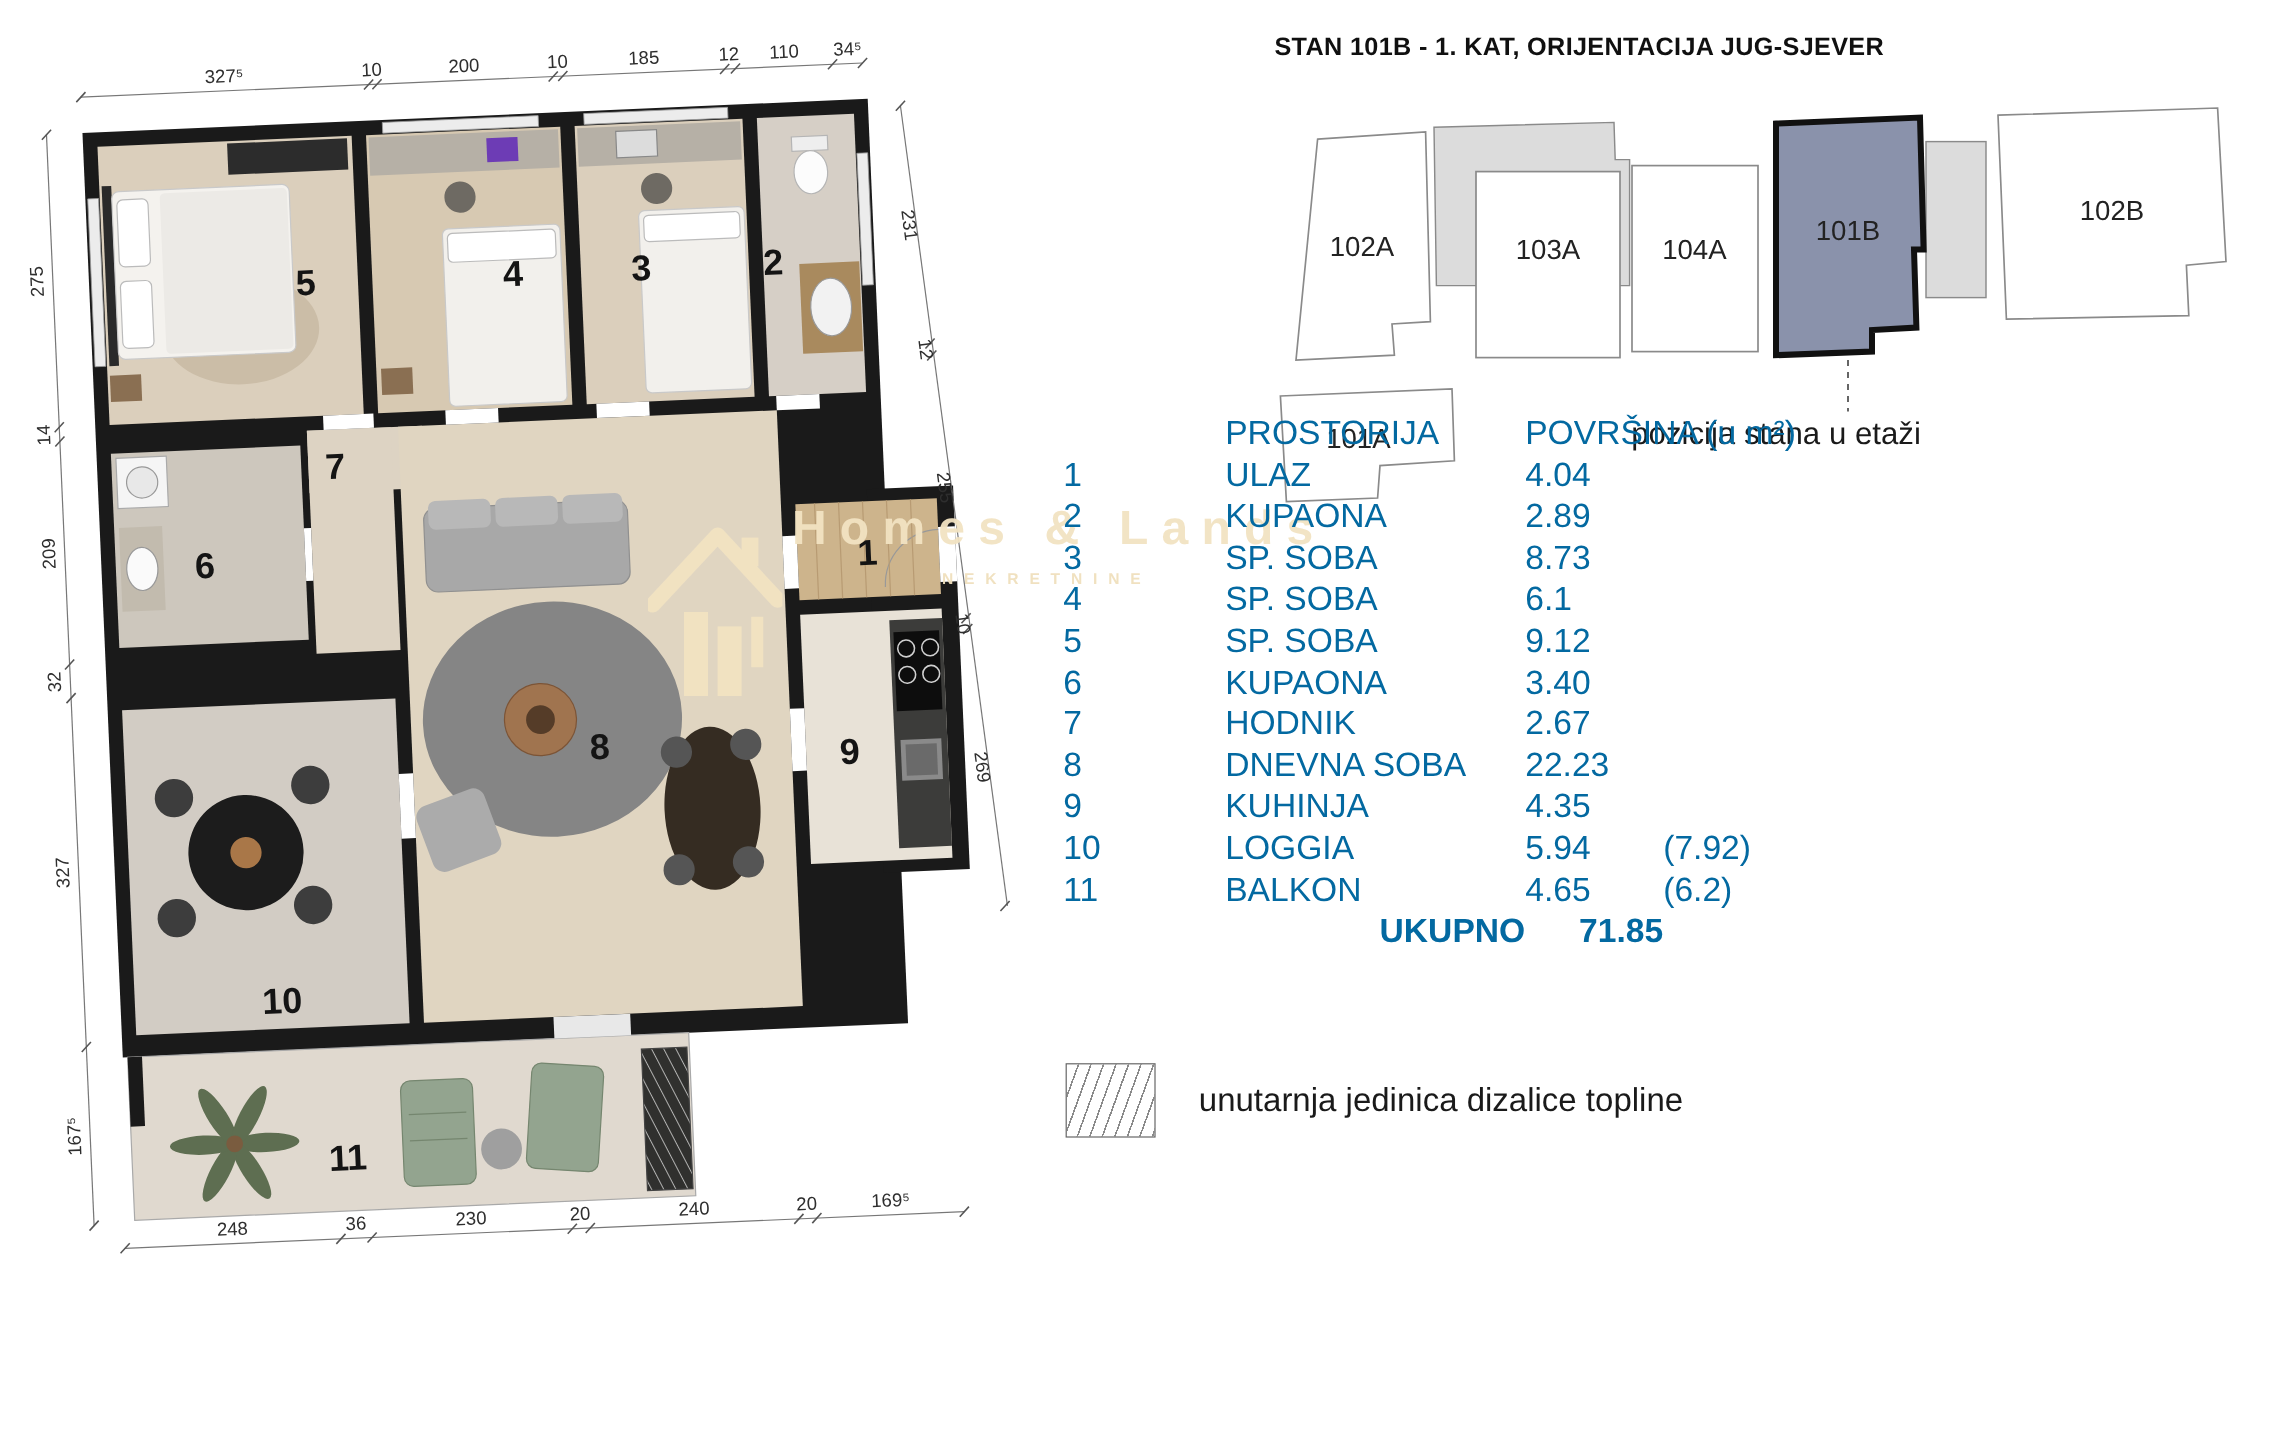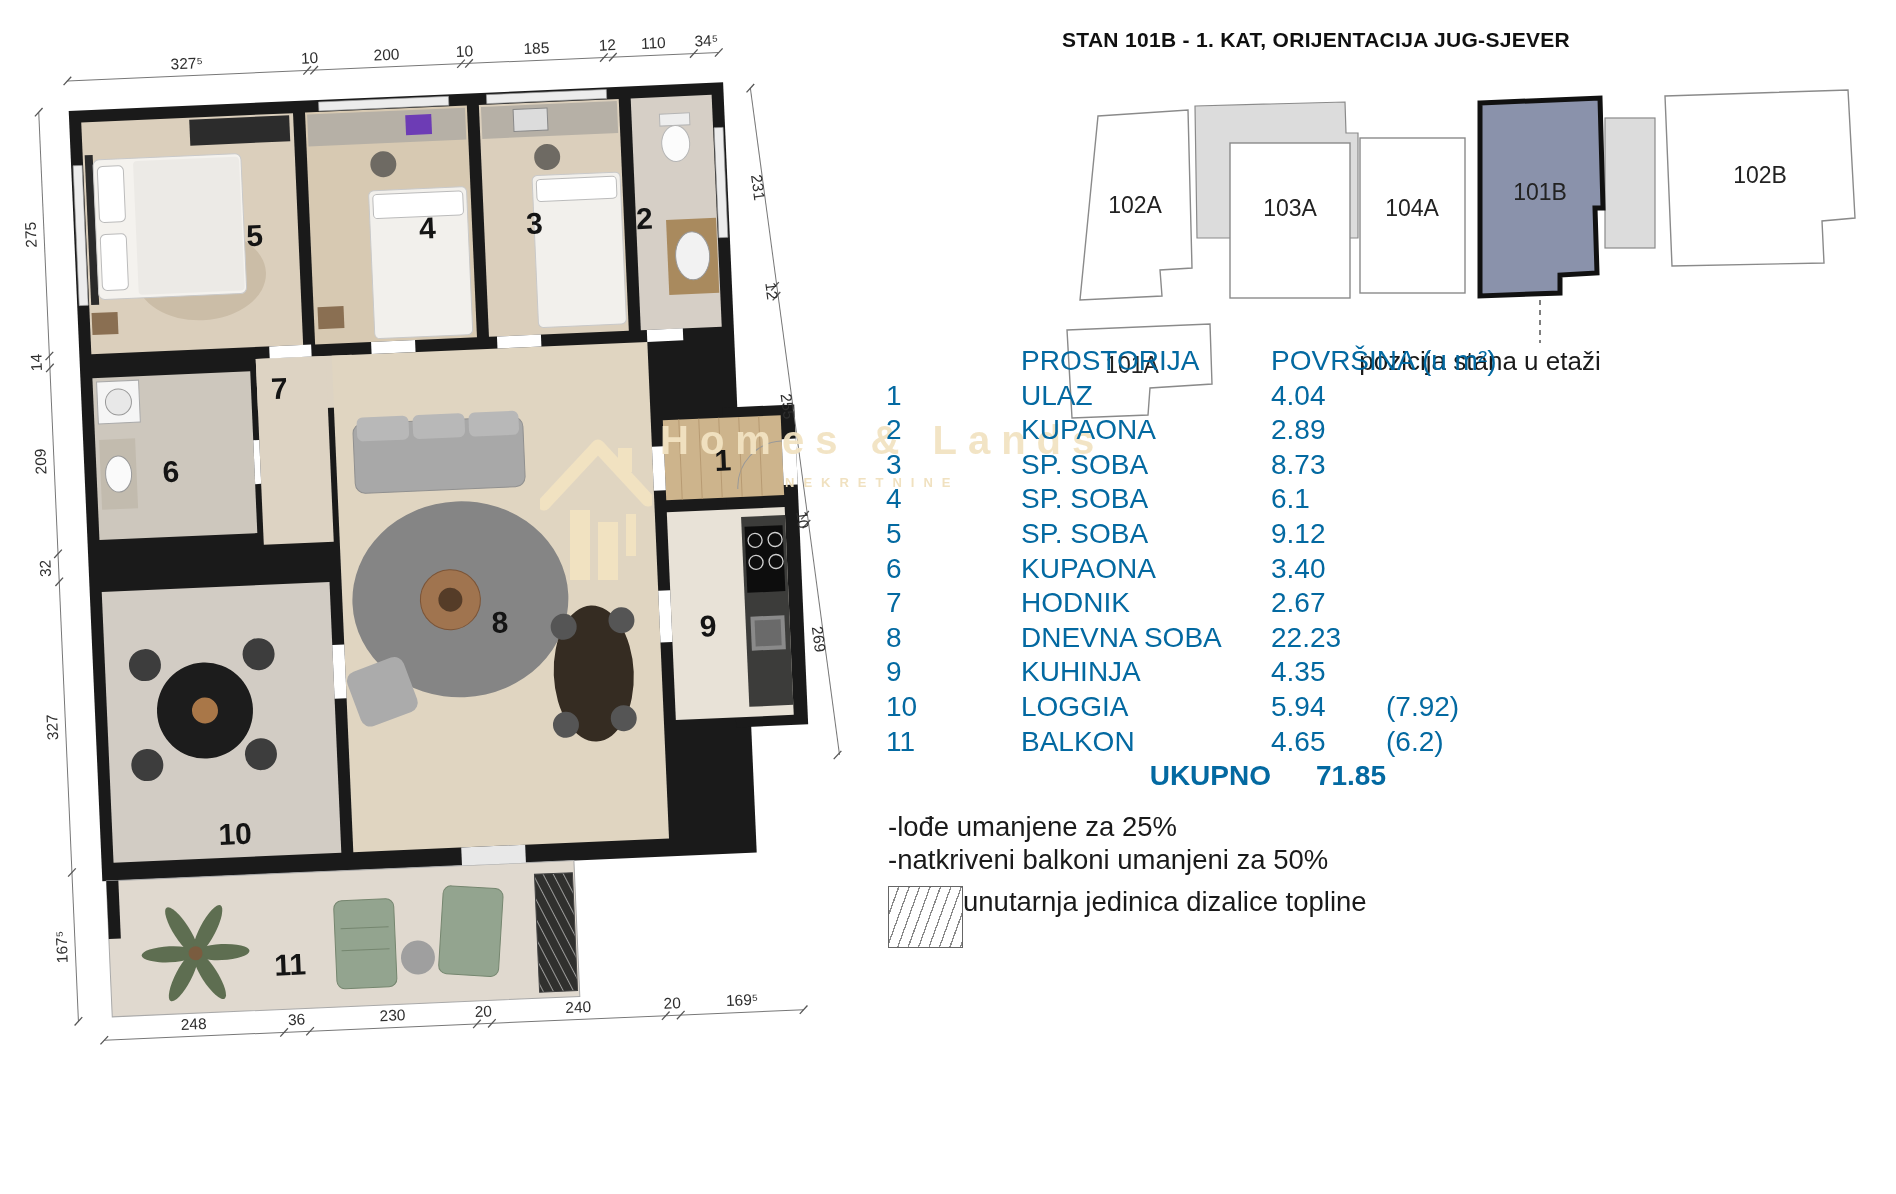--- a/index.html
+++ b/index.html
@@ -25,21 +25,21 @@
   .diagram{position:absolute;left:180px;top:88px;}
   .unit-label{font-size:23px;fill:#222;}
   .diagram-caption{font-size:26px;fill:#1a1a1a;}
   .area-table{position:absolute;left:6px;top:344px;display:grid;
     grid-template-columns:135px 250px 115px 130px;font-size:28px;color:#0369a1;}
   .area-table span{height:34.6px;line-height:34.6px;display:block;white-space:nowrap;}
   .th{font-size:28px;}
   .span2{grid-column:3 / 5;}
   .bold{font-weight:bold;text-align:right;}
   .notes{position:absolute;left:8px;top:810px;font-size:27.5px;line-height:33px;color:#1a1a1a;}
-  .legend{position:absolute;left:8px;top:886px;display:flex;}
+  .legend{position:absolute;left:8px;top:886px;display:flex;align-items:center;gap:36px;}
   .legend-box{width:73px;height:60px;border:1px solid #666;
     background:repeating-linear-gradient(110deg,#ffffff 0 8.5px,#8a8a8a 8.5px 9.8px);}
   .legend-label{font-size:27.5px;color:#1a1a1a;}
 </style>
 </head>
 <body>
 
 <div class="plan-wrap">
 <svg width="830" height="1010" viewBox="0 0 830 1010" xmlns="http://www.w3.org/2000/svg">
   <defs>
@@ -381,22 +381,18 @@
     <span>BALKON</span>
     <span>4.65</span>
     <span>(6.2)</span>
 
     <span></span>
     <span class="bold">UKUPNO</span>
     <span class="bold">71.85</span>
     <span></span>
   </div>
 
-  <div class="notes">
-    <div>-lođe umanjene za 25%</div>
-    <div>-natkriveni balkoni umanjeni za 50%</div>
-  </div>
 
   <div class="legend">
     <div class="legend-box"></div>
     <div class="legend-label">unutarnja jedinica dizalice topline</div>
   </div>
 </div>
 
 </body></html>

